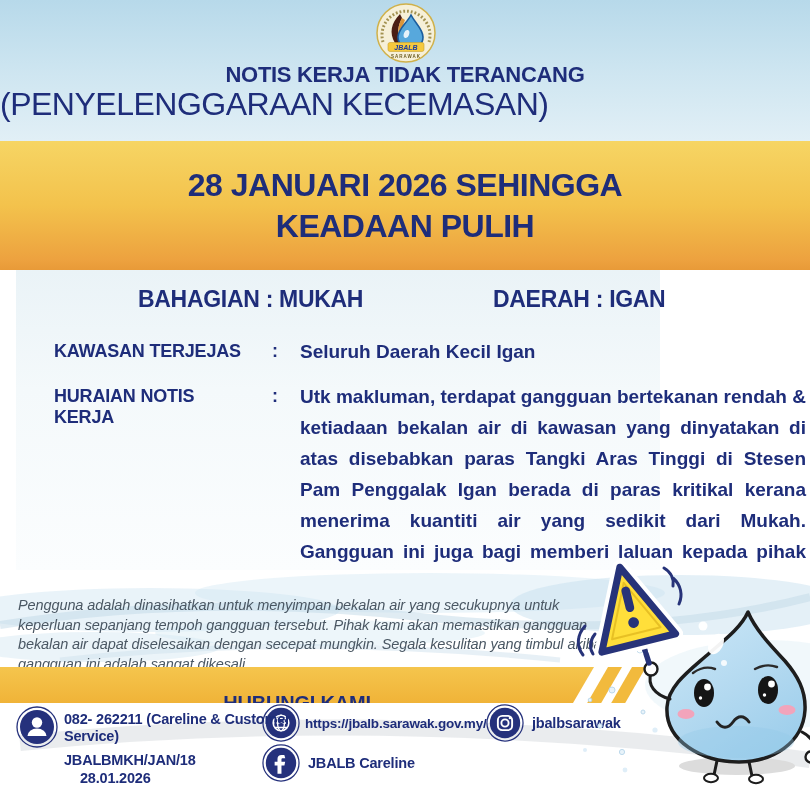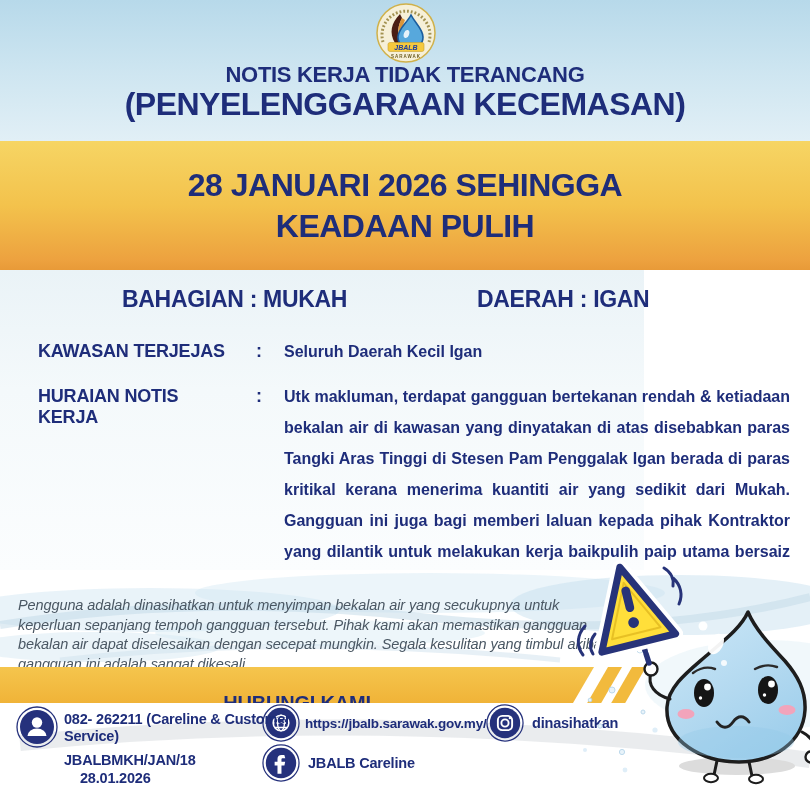--- a/index.html
+++ b/index.html
@@ -6,40 +6,40 @@
   html,body { width:810px; height:810px; }
   body { font-family:"Liberation Sans", sans-serif; }
   .poster { position:relative; width:810px; height:810px; overflow:hidden; background:#ffffff; }
 
   
   .top-section { position:absolute; left:0; top:0; width:810px; height:168px;
     background:linear-gradient(180deg,#b7d9ea 0%,#cfe6f1 45%,#e9f3f8 100%); }
   .logo { position:absolute; left:374px; top:2px; }
   .hdr-subtitle { position:absolute; left:0; top:62px; width:810px; text-align:center;
     font-size:22px; font-weight:700; color:#1e2d7a; letter-spacing:-0.3px; }
-  .hdr-title { position:absolute; left:0; top:86px; width:810px; text-align:center;
-    font-size:32px; font-weight:700; color:#1e2d7a; letter-spacing:-0.5px; }
+  .hdr-title { position:absolute; left:0; top:86px; width:810px; 
+    font-size:32px; font-weight:400; color:#1e2d7a; letter-spacing:-0.5px; }
 
   
   .date-banner { position:absolute; left:0; top:141px; width:810px; height:129px;
     background:linear-gradient(180deg,#f6d564 0%,#f3c24c 50%,#eda23f 92%,#e89a38 100%);
     display:flex; flex-direction:column; justify-content:center; align-items:center; gap:5px; }
   .date-line { font-size:32px; line-height:36px; font-weight:800; color:#1e2d7a; letter-spacing:-0.5px; }
 
   
-  .content { position:absolute; left:0; top:270px; width:644px; height:300px;
+  .content { position:absolute; left:16px; top:270px; width:644px; height:300px;
     background:linear-gradient(180deg,#eaf3f7 0%,#f4f9fb 40%,#fbfdfe 100%); }
   .region-row { position:absolute; top:16px; left:0; width:810px; }
   .region-bahagian { position:absolute; left:122px; top:0; font-size:23px; font-weight:800; color:#1e2d7a; letter-spacing:-0.3px; }
   .region-daerah { position:absolute; left:477px; top:0; font-size:23px; font-weight:800; color:#1e2d7a; letter-spacing:-0.3px; }
   .details { position:absolute; left:0; top:66px; width:810px; display:grid;
     grid-template-columns:196px 50px 1fr; padding:0 20px 0 38px; row-gap:14px; }
   .det-label { font-size:18px; font-weight:800; color:#1e2d7a; padding-top:5px; letter-spacing:-0.2px; }
   .det-colon { font-size:18px; font-weight:800; color:#1e2d7a; padding-top:5px; text-align:center; }
-  .det-value { font-size:16px; font-weight:700; color:#1e2d7a; line-height:31px; text-align:justify; }
+  .det-value { font-size:19px; font-weight:700; color:#1e2d7a; line-height:31px; text-align:justify; }
 
   
   .bottom { position:absolute; left:0; top:570px; width:810px; height:240px; background:#ffffff; }
   .water-bg { position:absolute; left:0; top:555px; width:810px; height:255px; pointer-events:none; }
   .advisory { position:absolute; left:18px; top:596px; width:590px; font-size:14.5px; font-style:italic;
     font-weight:500; color:#4a5763; line-height:19.5px; letter-spacing:-0.1px; }
 
   .contact-banner { position:absolute; left:0; top:667px; width:594px; height:36px;
     background:linear-gradient(180deg,#f5c54d 0%,#f0b338 100%);
     clip-path:polygon(0 0,100% 0,calc(100% - 21px) 100%,0 100%);
@@ -156,21 +156,21 @@
     <rect x="12.5" y="12.5" width="15" height="15" rx="4.5" fill="none" stroke="#ffffff" stroke-width="2"></rect>
     <circle cx="20" cy="20" r="3.8" fill="none" stroke="#ffffff" stroke-width="2"></circle>
     <circle cx="25.2" cy="14.8" r="1.3" fill="#ffffff"></circle>
   </svg>
 
   <div class="ft-text ft-phone">082- 262211 (Careline &amp; Customer Service)</div>
   <div class="ft-text ft-ref">JBALBMKH/JAN/18</div>
   <div class="ft-text ft-date">28.01.2026</div>
   <div class="ft-text ft-web">https://jbalb.sarawak.gov.my/</div>
   <div class="ft-text ft-fb">JBALB Careline</div>
-  <div class="ft-text ft-ig">dinasihatkan</div>
+  <div class="ft-text ft-ig">jbalbsarawak</div>
 
   <svg class="mascot" width="265" height="250" viewBox="545 540 265 250">
     <defs>
       <linearGradient id="gBody" x1="0" y1="0" x2="0.6" y2="1">
         <stop offset="0" stop-color="#cde8f8"></stop>
         <stop offset="0.6" stop-color="#b3d9f0"></stop>
         <stop offset="1" stop-color="#9fcfec"></stop>
       </linearGradient>
     </defs>
 

